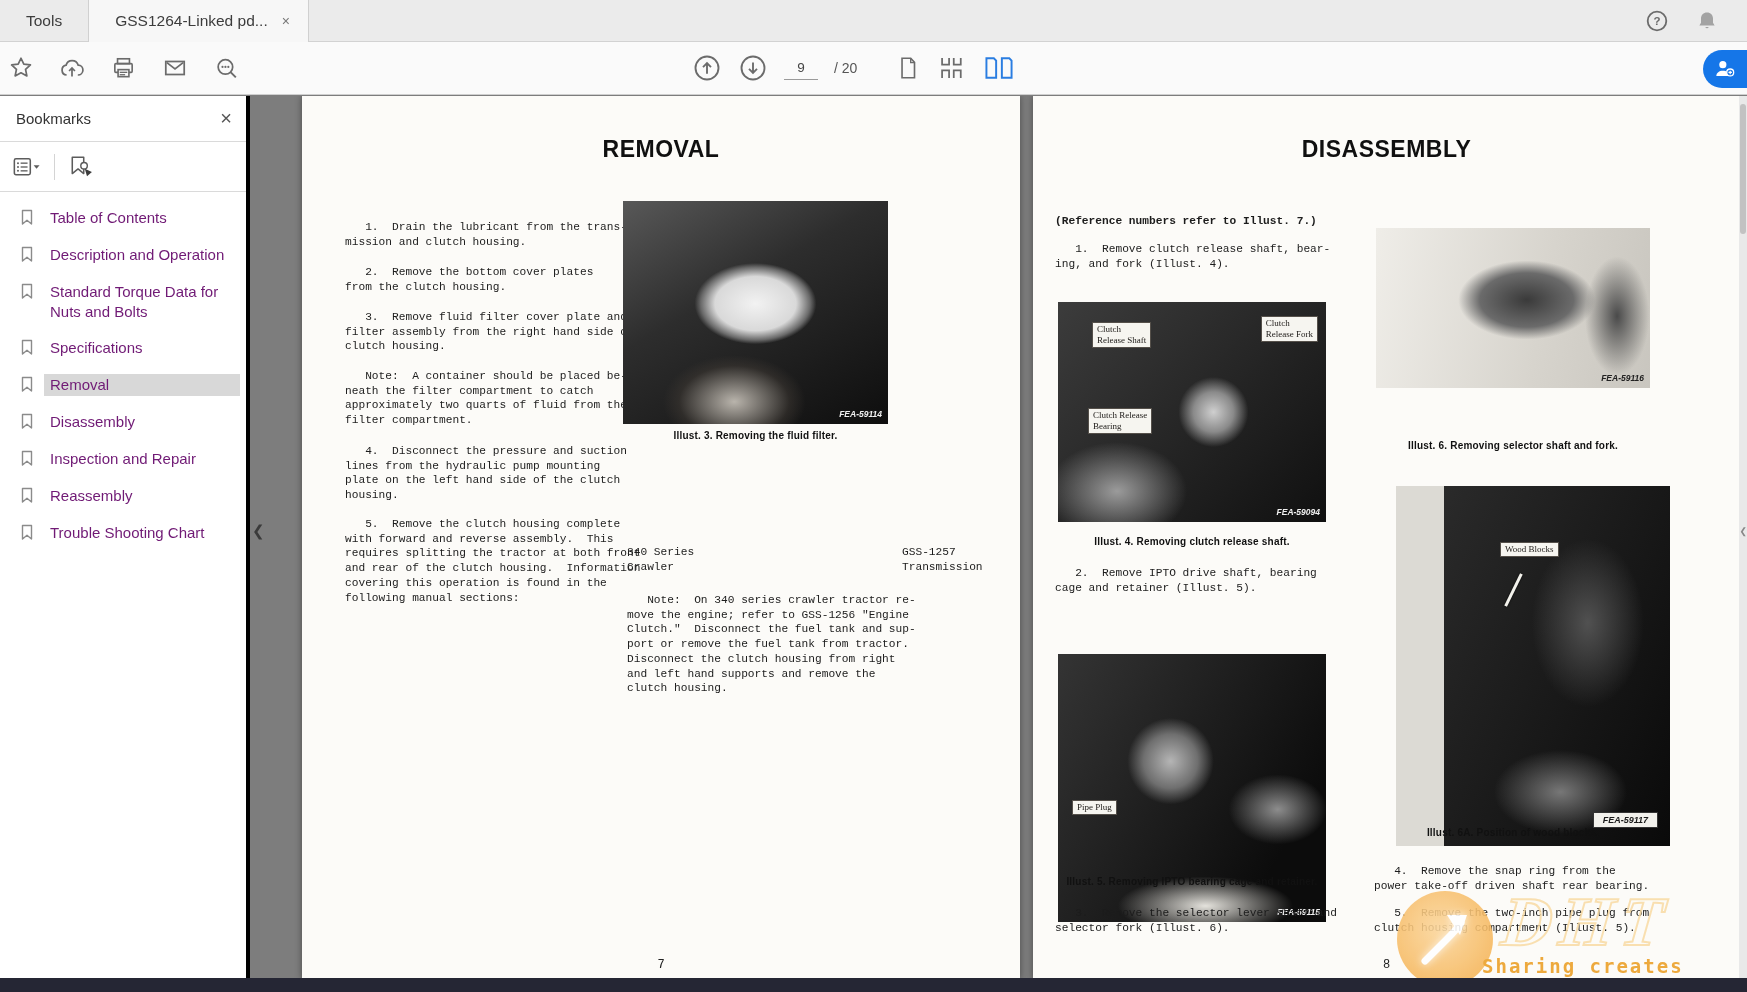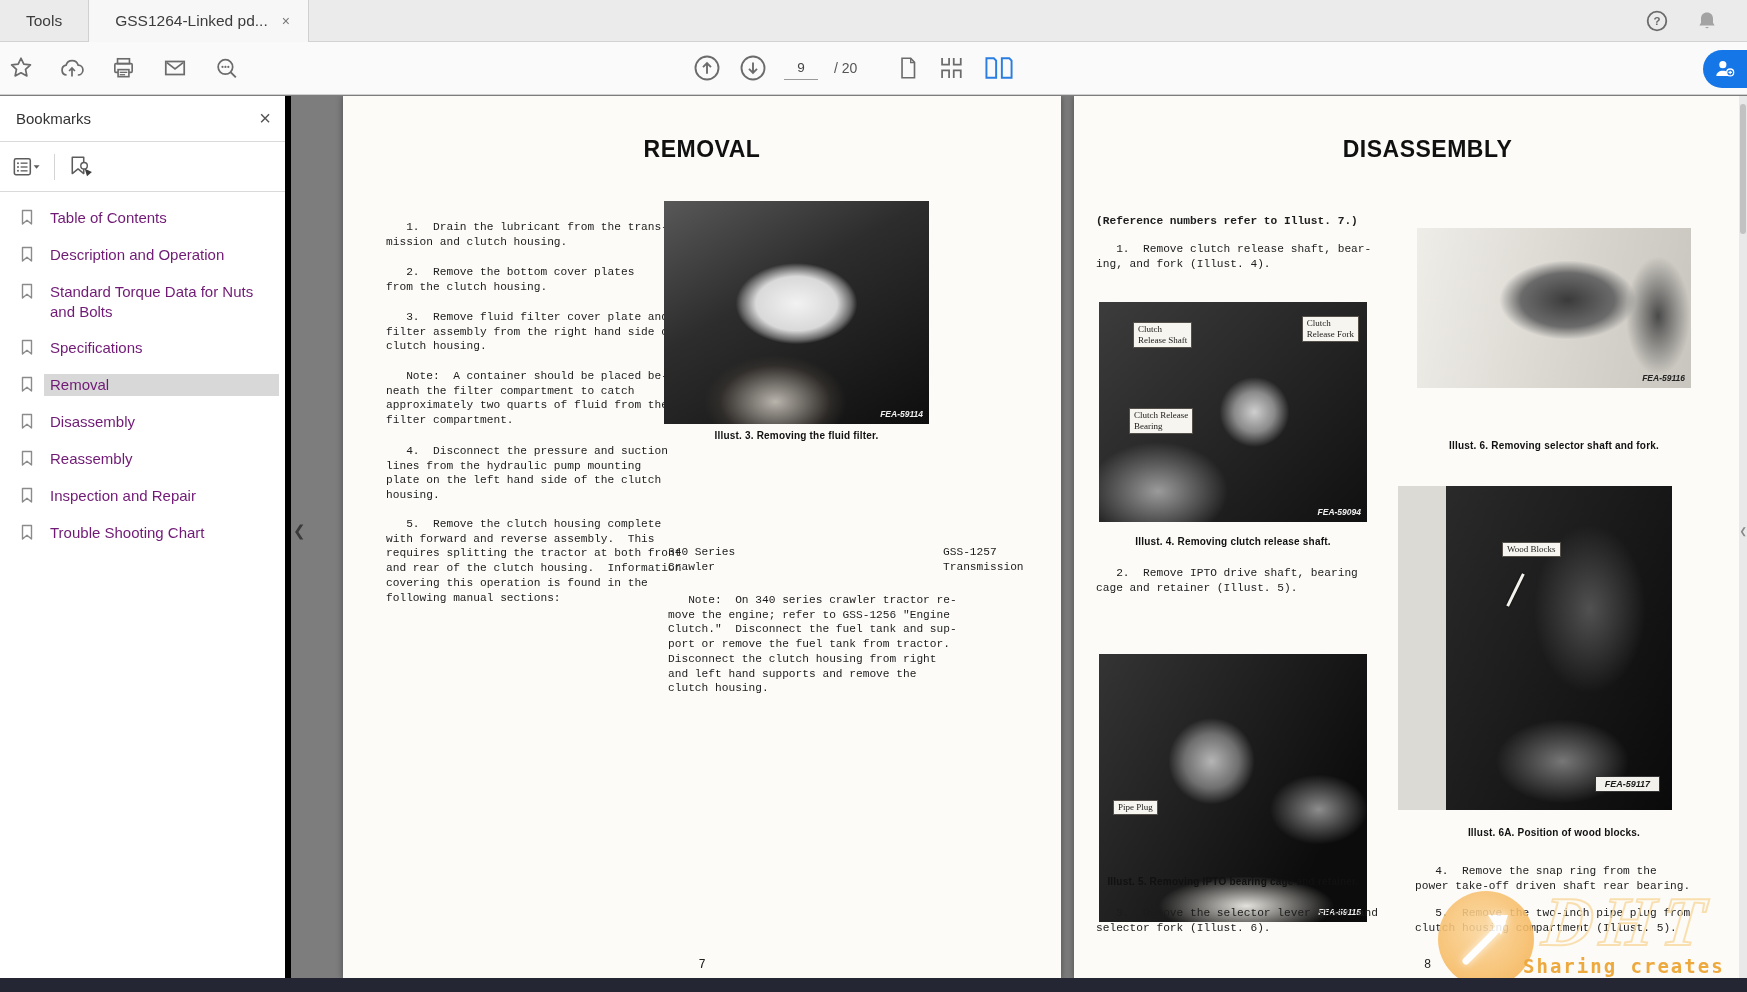--- a/index.html
+++ b/index.html
@@ -26,21 +26,21 @@
                 text-align:center; font-size:13.5px; color:#444; font-family:"Liberation Sans",sans-serif; }
   .page-total { font-size:14px; color:#555; }
   .gap18 { width:6px; }
   .share-btn { position:absolute; right:0; top:8px; width:44px; height:38px; background:#1576e8;
                border-radius:19px 0 0 19px; display:flex; align-items:center; justify-content:center; }
 
   
   .main { position:absolute; top:96px; left:0; right:0; bottom:14px; display:flex; }
 
   
-  .sidebar { width:291px; background:#ffffff; border-right:6px solid #000000; position:relative; z-index:10; }
+  .sidebar { width:250px; background:#ffffff; border-right:4px solid #000000; position:relative; z-index:10; }
   .sb-header { height:46px; display:flex; align-items:center; padding:0 14px 0 16px;
                border-bottom:1px solid #dadada; }
   .sb-title { flex:1; font-size:15px; color:#333; }
   .sb-close { font-size:20px; color:#555; cursor:default; }
   .sb-tools { height:50px; display:flex; align-items:center; padding:0 12px; border-bottom:1px solid #dadada; gap:12px; }
   .sb-sep { width:1px; height:26px; background:#d4d4d4; }
   .bm-list { padding-top:8px; }
   .bm-item { display:flex; gap:10px; padding:7px 6px 7px 20px; align-items:flex-start; cursor:default; }
   .bm-flag { flex:0 0 14px; margin-top:2px; }
   .bm-label { flex:1; font-size:15px; line-height:20px; color:#701a75; padding:1px 6px; }
@@ -291,27 +291,27 @@
         <div class="bm-item">
           <span class="bm-flag"><svg width="14" height="17" viewBox="0 0 14 17">
                 <path d="M2.5 1.5h9v13.5l-4.5-3.7-4.5 3.7z" fill="none" stroke="#8b8b8b" stroke-width="1.4" stroke-linejoin="round"></path>
               </svg></span>
           <span class="bm-label">Disassembly</span>
         </div>
         <div class="bm-item">
           <span class="bm-flag"><svg width="14" height="17" viewBox="0 0 14 17">
                 <path d="M2.5 1.5h9v13.5l-4.5-3.7-4.5 3.7z" fill="none" stroke="#8b8b8b" stroke-width="1.4" stroke-linejoin="round"></path>
               </svg></span>
+          <span class="bm-label">Inspection and Repair</span>
+        </div>
+        <div class="bm-item">
+          <span class="bm-flag"><svg width="14" height="17" viewBox="0 0 14 17">
+                <path d="M2.5 1.5h9v13.5l-4.5-3.7-4.5 3.7z" fill="none" stroke="#8b8b8b" stroke-width="1.4" stroke-linejoin="round"></path>
+              </svg></span>
           <span class="bm-label">Reassembly</span>
-        </div>
-        <div class="bm-item">
-          <span class="bm-flag"><svg width="14" height="17" viewBox="0 0 14 17">
-                <path d="M2.5 1.5h9v13.5l-4.5-3.7-4.5 3.7z" fill="none" stroke="#8b8b8b" stroke-width="1.4" stroke-linejoin="round"></path>
-              </svg></span>
-          <span class="bm-label">Inspection and Repair</span>
         </div>
         <div class="bm-item">
           <span class="bm-flag"><svg width="14" height="17" viewBox="0 0 14 17">
                 <path d="M2.5 1.5h9v13.5l-4.5-3.7-4.5 3.7z" fill="none" stroke="#8b8b8b" stroke-width="1.4" stroke-linejoin="round"></path>
               </svg></span>
           <span class="bm-label">Trouble Shooting Chart</span>
         </div>
       </div>
     </aside>
 
@@ -390,21 +390,21 @@
         <div class="cap" style="left:0px; top:780px; width:318px;">Illust. 5.  Removing IPTO bearing cage and retainer.</div>
 
         <div class="tw" style="left:22px; top:810px;">   3.  Remove the selector lever shaft and
 selector fork (Illust. 6).</div>
 
         <div class="photo ph6" style="left:343px; top:132px; width:274px; height:160px;">
           <span class="ptag dark">FEA-59116</span>
         </div>
         <div class="cap" style="left:343px; top:344px; width:274px;">Illust. 6.  Removing selector shaft and fork.</div>
 
-        <div class="photo ph6a" style="left:324px; top:390px; width:274px; height:324px;">
+        <div class="photo ph6a" style="left:363px; top:390px; width:274px; height:360px;">
           <span class="plabel" style="left:104px; top:56px;">Wood Blocks</span>
           <span class="wood-arrow"></span>
           <span class="ptagbox">FEA-59117</span>
         </div>
         <div class="cap" style="left:343px; top:731px; width:274px;">Illust. 6A.  Position of wood blocks.</div>
 
         <div class="tw" style="left:341px; top:768px;">   4.  Remove the snap ring from the
 power take-off driven shaft rear bearing.</div>
         <div class="tw" style="left:341px; top:810px;">   5.  Remove the two-inch pipe plug from
 clutch housing compartment (Illust. 5).</div>

